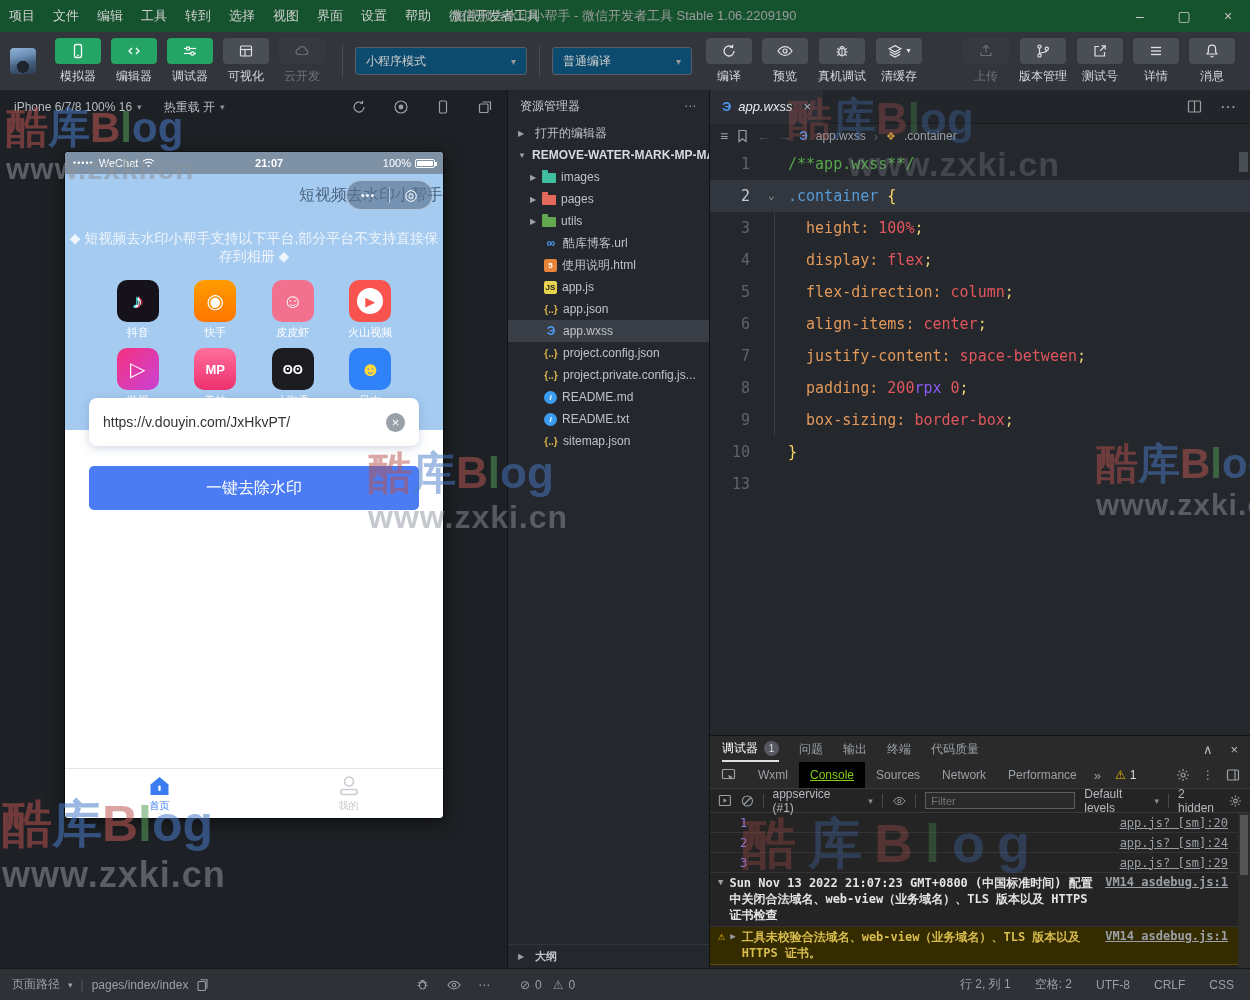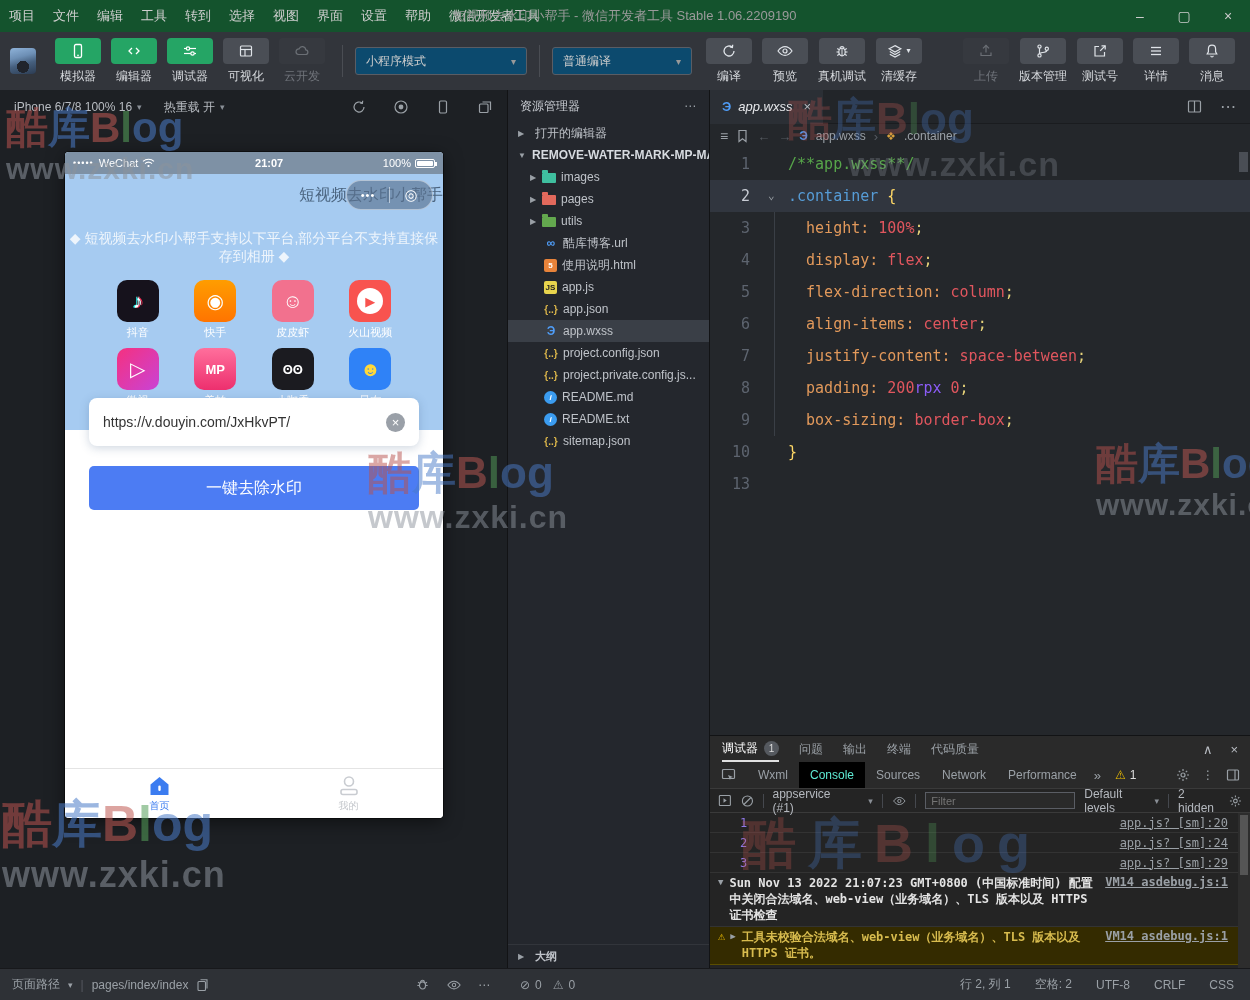--- a/index.html
+++ b/index.html
@@ -119,21 +119,21 @@
 
   
   #debug { height:233px; border-top:1px solid #121315; display:flex; flex-direction:column; background:#242424; font-size:12px; }
   #dbg-header { height:26px; display:flex; align-items:center; padding:0 12px; gap:20px; color:#9aa0a6; background:#2a2a2a; }
   .dbg-ptab { display:flex; align-items:center; gap:6px; height:100%; }
   .dbg-ptab.active { color:#fff; border-bottom:2px solid #e0e0e0; }
   .badge { width:15px; height:15px; border-radius:50%; background:#55595f; color:#ddd; font-size:10px; display:flex; align-items:center; justify-content:center; }
   #dbg-header-right { margin-left:auto; display:flex; gap:18px; color:#b8bcc2; font-size:13px; }
   #dbg-tabs { height:27px; display:flex; align-items:center; color:#9aa0a6; border-bottom:1px solid #3a3a3a; background:#2a2a2a; }
   .dt-tab { padding:0 11px; height:100%; display:flex; align-items:center; }
-  .dt-tab.active { background:#000; color:#5eead4; }
+  .dt-tab.active { background:#000; color:#84cc16;text-decoration:underline; }
   #dbg-tabs .more2 { padding:0 6px; font-size:13px; }
   .warnchip { display:flex; align-items:center; gap:4px; padding:0 8px; color:#ddd; }
   .warnchip .tri { color:#f0c000; font-size:12px; }
   #dbg-tabs-right { margin-left:auto; display:flex; align-items:center; gap:12px; padding-right:10px; color:#9aa0a6; }
   #dbg-toolbar { height:24px; display:flex; align-items:center; gap:9px; padding:0 8px; color:#b5b9bf; border-bottom:1px solid #3a3a3a; }
   .tsep { width:1px; height:14px; background:#45484e; }
   #ctx-select { display:flex; align-items:center; gap:22px; }
   #filter-input { width:150px; height:17px; background:#2a2a2a; border:1px solid #5a5d64; color:#cfd3d9; font-size:11px; padding:0 5px; font-family:inherit; outline:none; }
   #dbg-toolbar .lvl { display:flex; align-items:center; gap:5px; }
   #dbg-console { flex:1; font-family:"DejaVu Sans Mono","Liberation Mono",monospace; font-size:12px; color:#d4d4d4; position:relative; overflow:hidden; }

